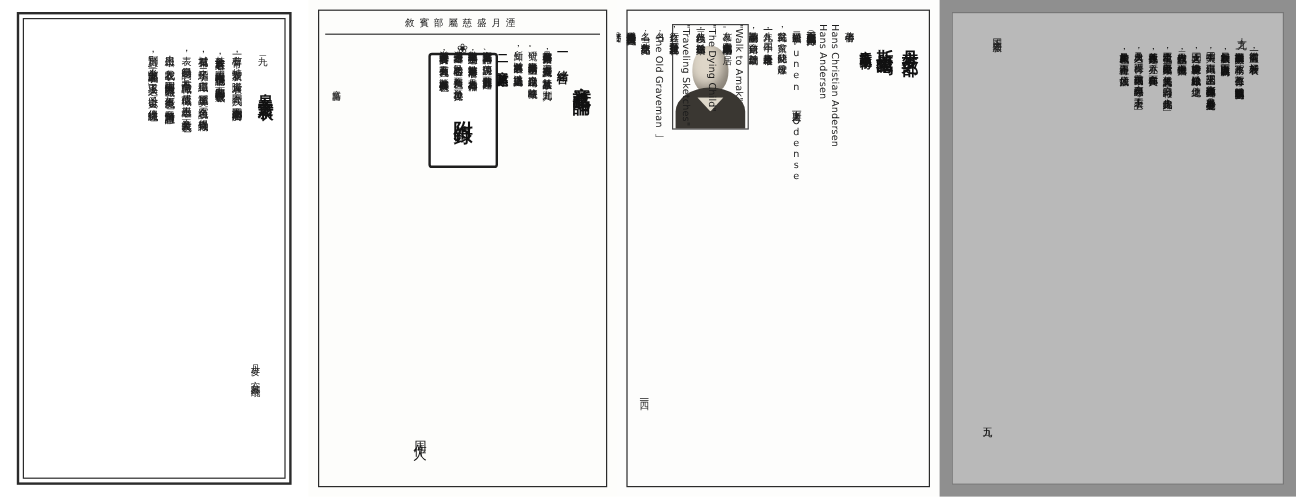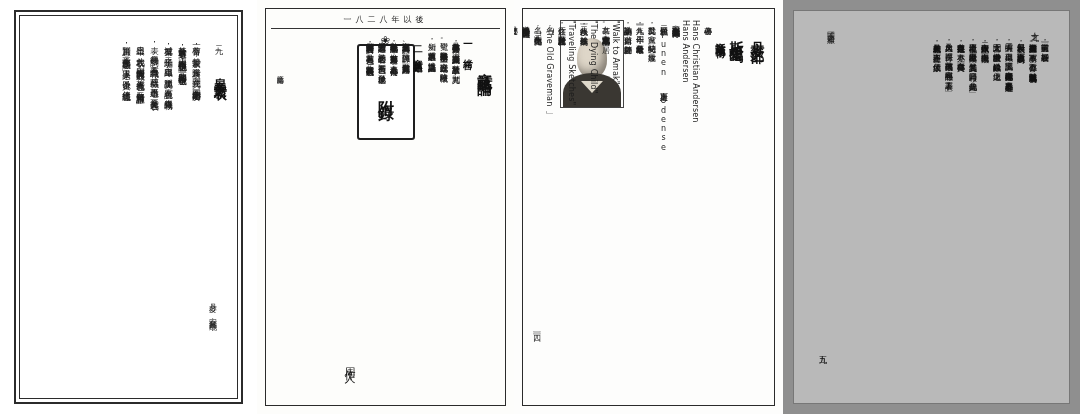--- a/index.html
+++ b/index.html
@@ -407,21 +407,21 @@
       <div class="p1-line">帝思日：「我衣此衣，則國中何人能盡其職，何人不能見也。吾將知誰賢誰愚</div>
       <div class="p1-line">別賢愚，不當立此部之職衣。」遂出之二人，予以金資，俾從紡織也</div>
     </div>
     <div class="p1-author">丹麥 安兌爾纰</div>
   </div>
 
   <div class="gutter"></div>
 
   <div class="page page-2">
     <div class="frame"></div>
-    <div class="p2-header">一八二八年以後</div>
+    <div class="p2-header">敘賓部屬慈盛月湮</div>
     <div class="p2-rule"></div>
     <div class="p2-orn-top">❀</div>
     <div class="p2-ornament">
       <div class="inner">附錄</div>
     </div>
     <div class="p2-leftnote">童話略論</div>
     <div class="p2-body">
       <div class="p2-big">童話略論</div>
       <div class="p2-sub">一 緒言</div>
       <div class="p2-line">見童教育與藝術之探索，邇已少存有人識及焉。其於童話故事，則尤其</div>

